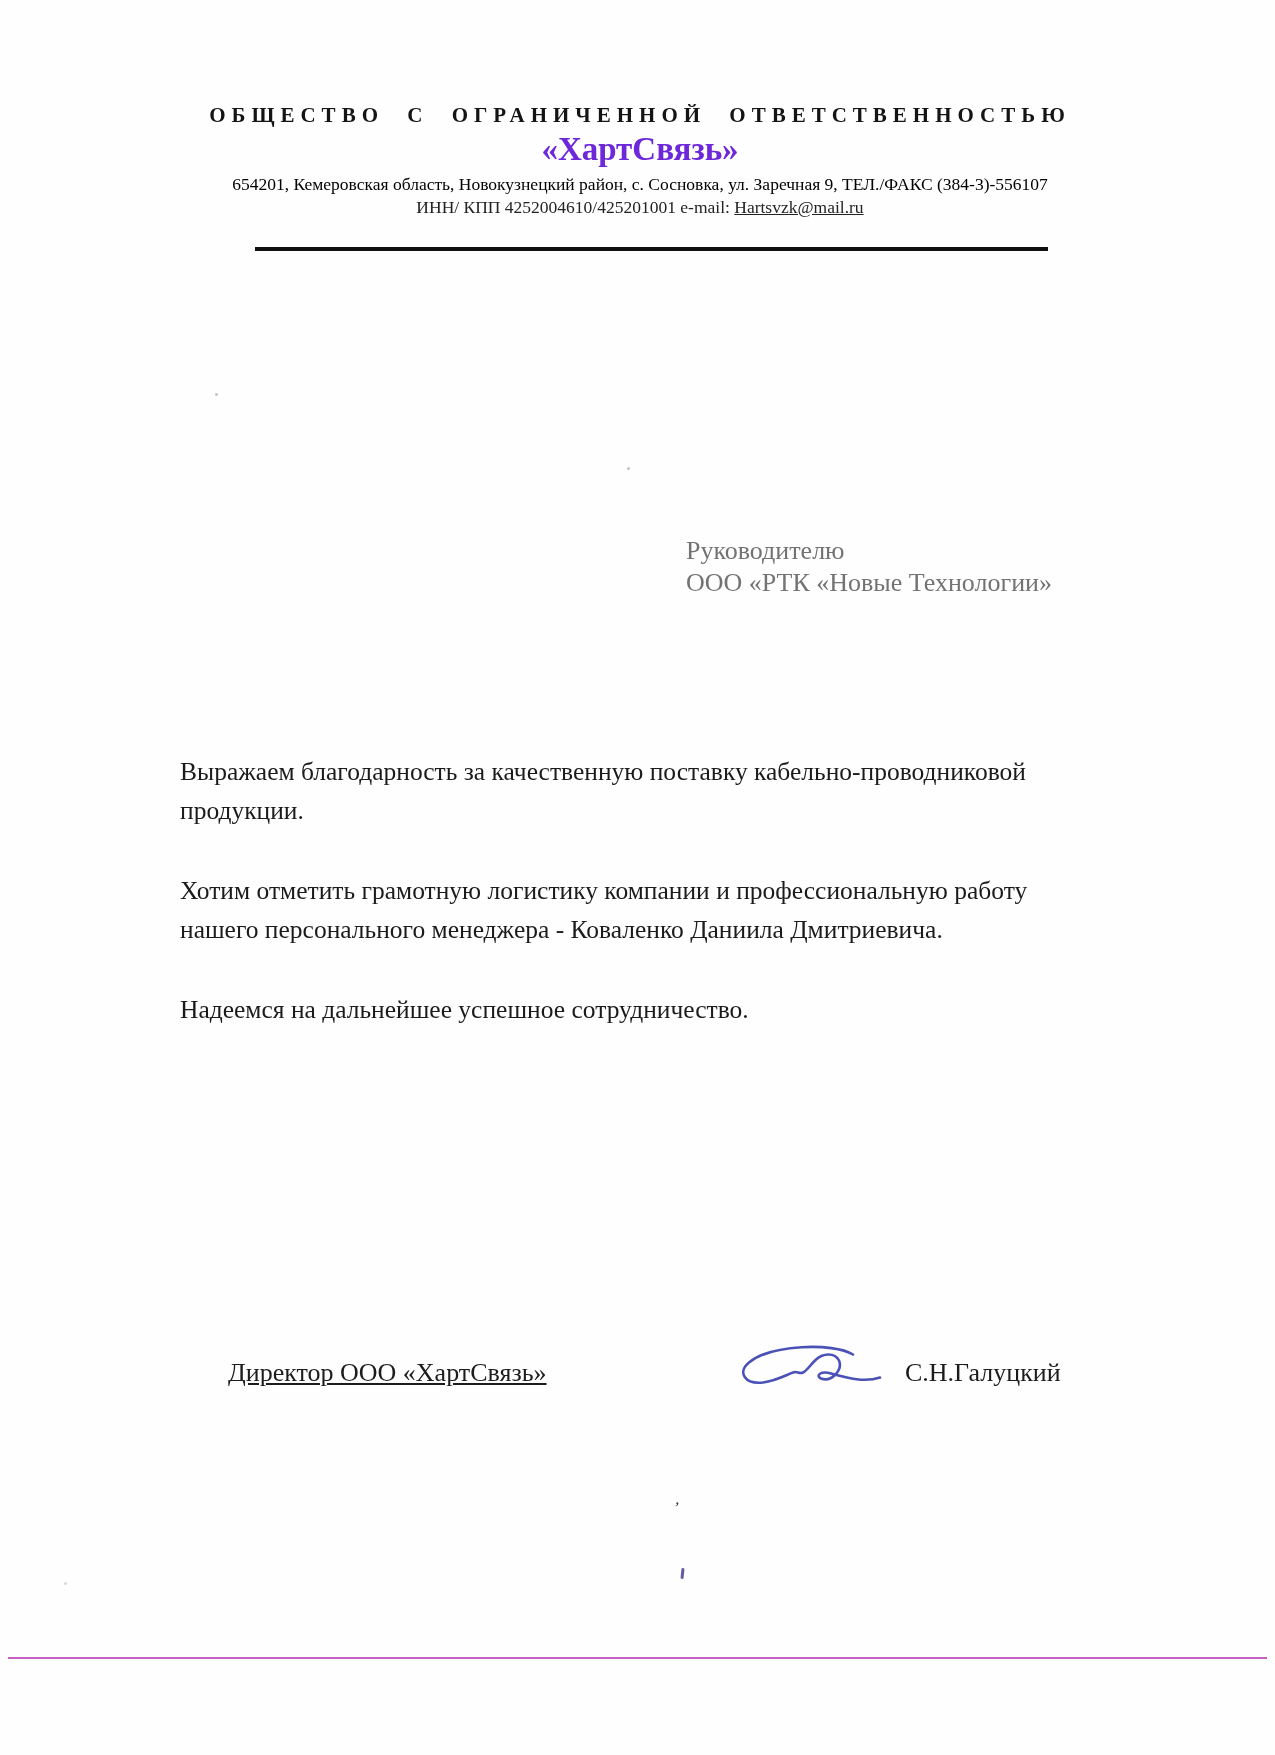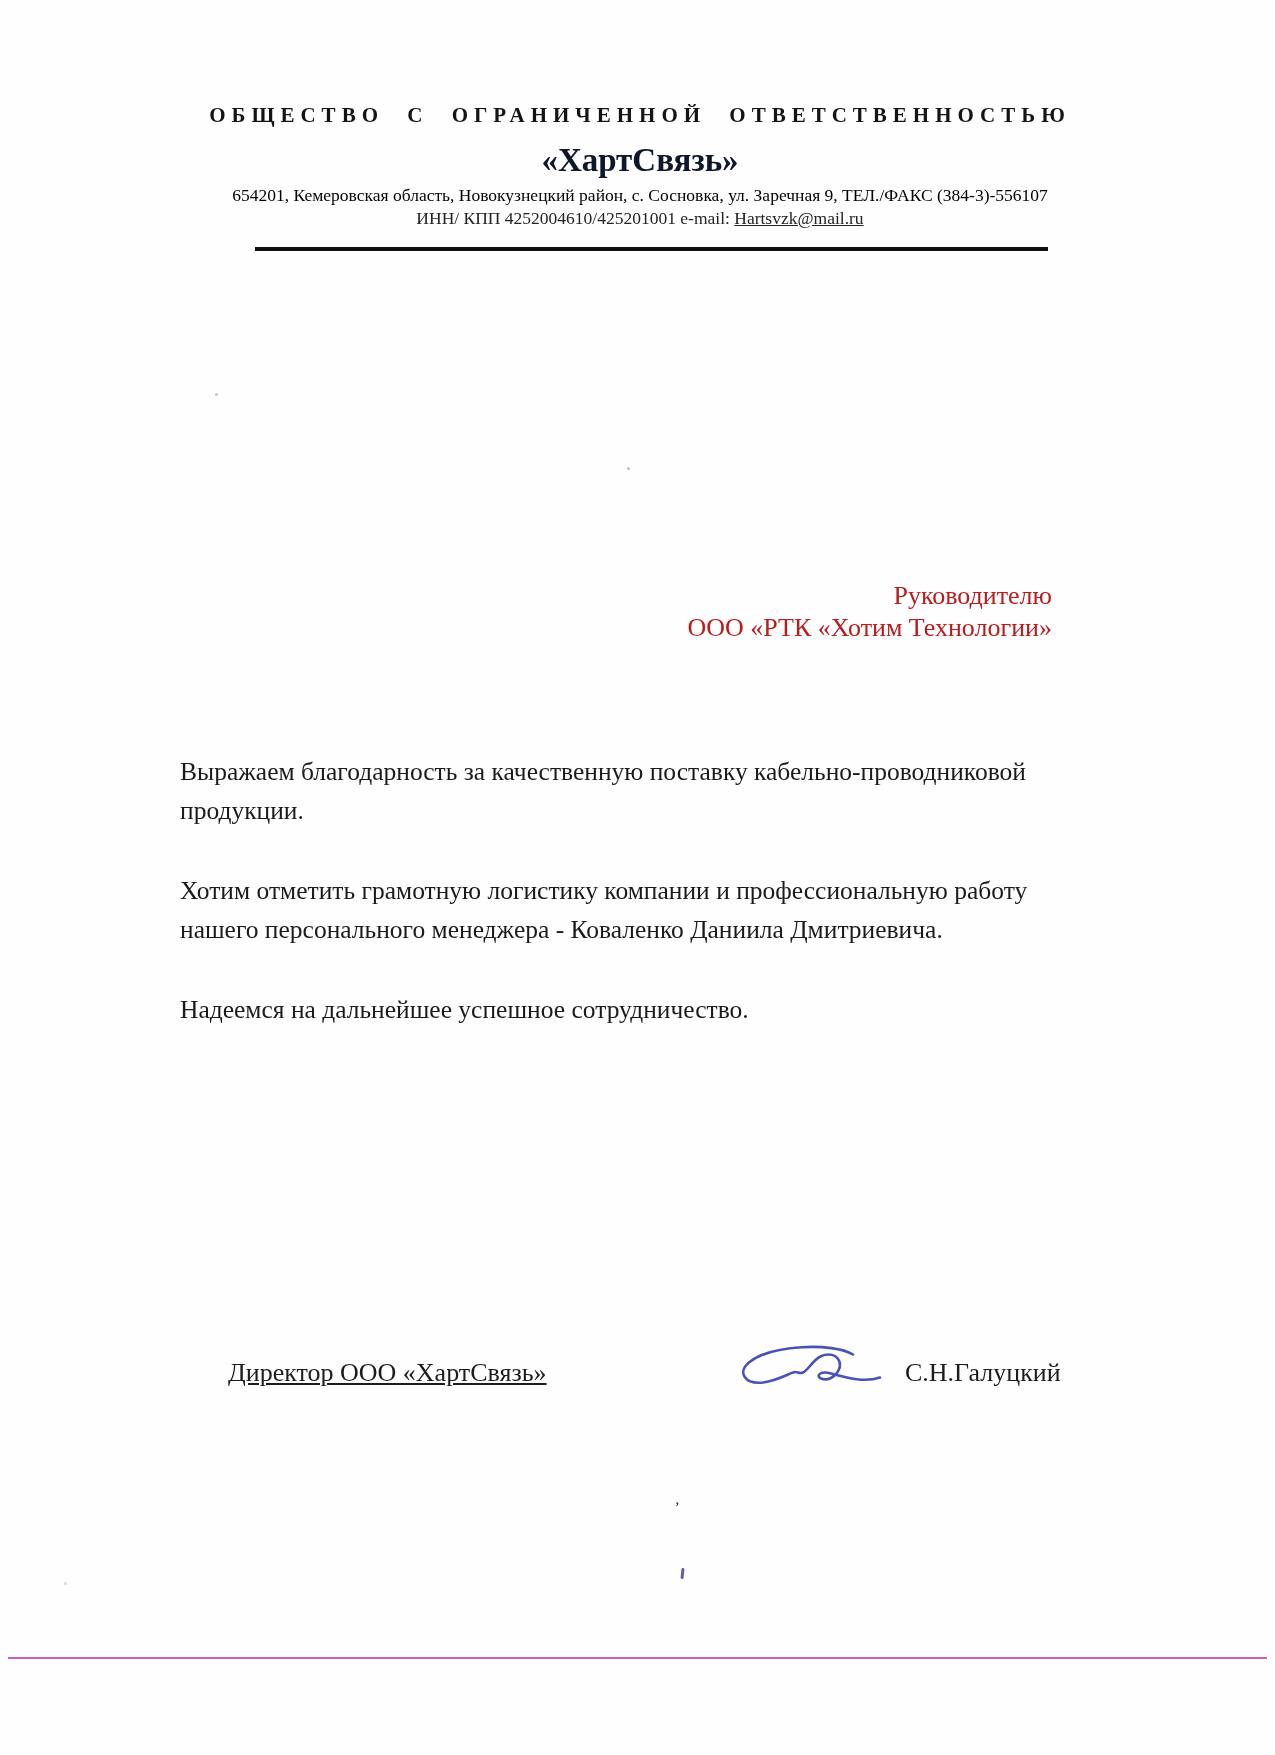--- a/index.html
+++ b/index.html
@@ -24,22 +24,22 @@
     font-weight:bold;
     font-size:21px;
     letter-spacing:6px;
     word-spacing:12px;
     white-space:nowrap;
     color:#141414;
   }
   .company-name{
     font-weight:bold;
     font-size:33px;
-    margin-top:14px;
-    color:#0f172a;
+    margin-top:3px;
+    color:#6d28d9;
   }
   .address-line{
     font-size:17.5px;
     margin-top:6px;
     color:#000000;
     white-space:nowrap;
   }
   .innkpp-line{
     font-size:17.5px;
     margin-top:2px;
@@ -47,25 +47,25 @@
     white-space:nowrap;
   }
   .email{ text-decoration:underline; }
   .header-rule{
     position:absolute;left:255px;top:247px;
     width:793px;height:4px;
     background:#101010;
   }
   
   .recipient{
-    position:absolute;right:223px;top:580px;
-    text-align:right;
+    position:absolute;right:223px;top:535px;
+    text-align:left;
     font-size:26px;
     line-height:32px;
-    color:#b91c1c;
+    color:#737373;
   }
   
   .letter-body{
     position:absolute;left:180px;top:752px;width:885px;
     font-size:25.5px;
     line-height:39px;
     color:#1b1b1b;
   }
   .letter-body p{margin:0 0 41px 0;}
   
@@ -104,21 +104,21 @@
   <div class="letterhead">
     <div class="org-type">ОБЩЕСТВО С ОГРАНИЧЕННОЙ ОТВЕТСТВЕННОСТЬЮ</div>
     <div class="company-name">«ХартСвязь»</div>
     <div class="address-line">654201, Кемеровская область, Новокузнецкий район, с. Сосновка, ул. Заречная 9, ТЕЛ./ФАКС (384-3)-556107</div>
     <div class="innkpp-line"><span>ИНН/ КПП 4252004610/425201001 e-mail: </span><span class="email">Hartsvzk@mail.ru</span></div>
   </div>
   <div class="header-rule"></div>
 
   <div class="recipient">
     <div>Руководителю</div>
-    <div>ООО «РТК «Хотим Технологии»</div>
+    <div>ООО «РТК «Новые Технологии»</div>
   </div>
 
   <div class="letter-body">
     <p>Выражаем благодарность за качественную поставку кабельно-проводниковой продукции.</p>
     <p>Хотим отметить грамотную логистику компании и профессиональную работу нашего персонального менеджера - Коваленко Даниила Дмитриевича.</p>
     <p>Надеемся на дальнейшее успешное сотрудничество.</p>
   </div>
 
   <div class="sig-row">
     <span class="sig-title">Директор ООО «ХартСвязь»</span>

